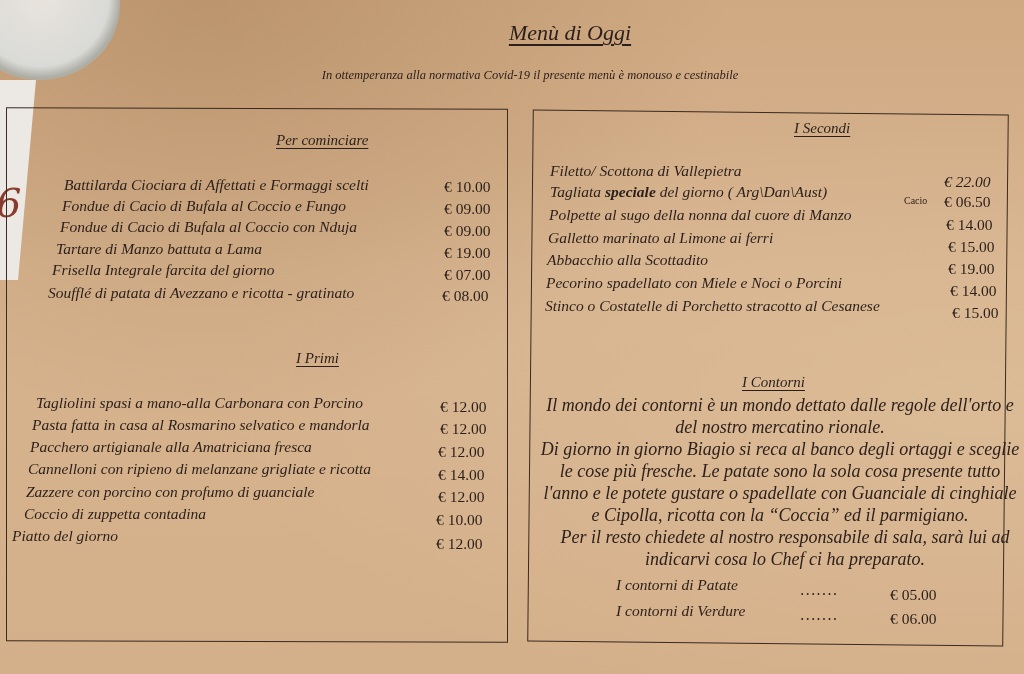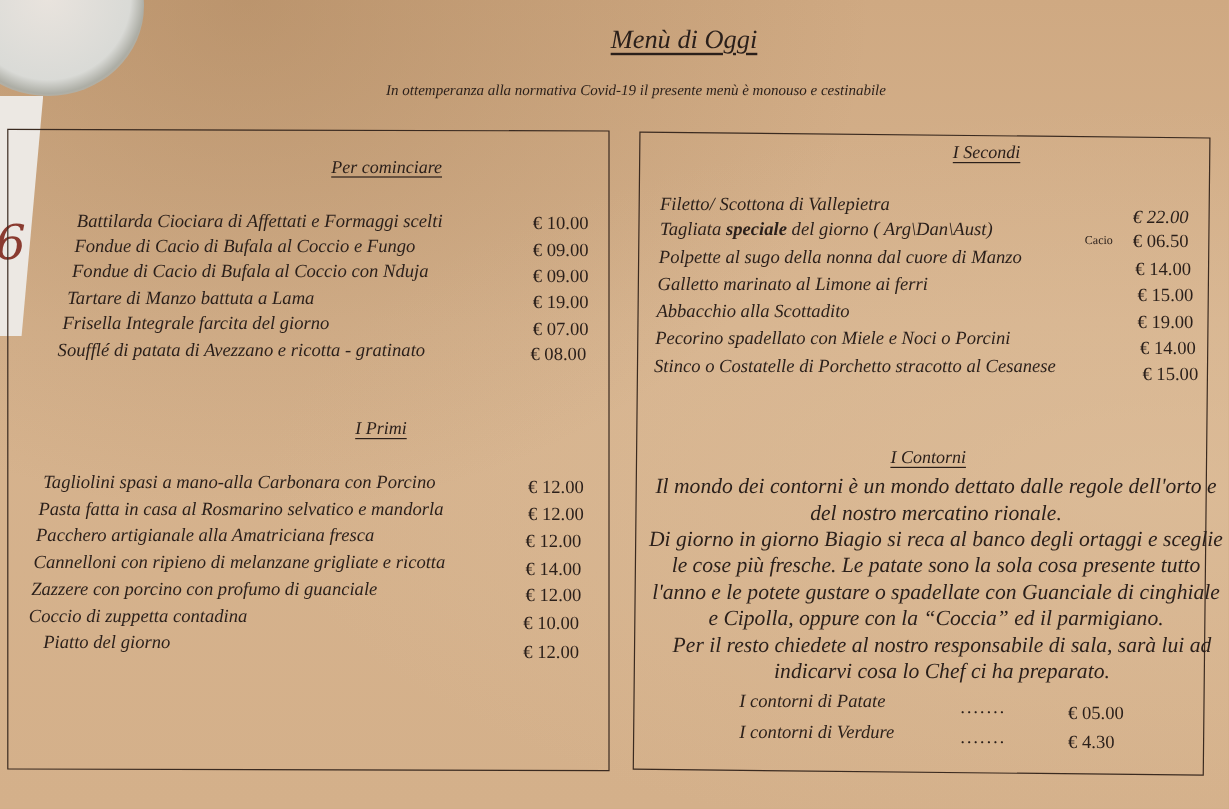--- a/index.html
+++ b/index.html
@@ -96,21 +96,21 @@
 <div class="item" style="left:32px;top:416px;">Pasta fatta in casa al Rosmarino selvatico e mandorla</div>
 <div class="price" style="left:440px;top:420px;">€ 12.00</div>
 <div class="item" style="left:30px;top:438px;">Pacchero artigianale alla Amatriciana fresca</div>
 <div class="price" style="left:438px;top:443px;">€ 12.00</div>
 <div class="item" style="left:28px;top:460px;">Cannelloni con ripieno di melanzane grigliate e ricotta</div>
 <div class="price" style="left:438px;top:466px;">€ 14.00</div>
 <div class="item" style="left:26px;top:483px;">Zazzere con porcino con profumo di guanciale</div>
 <div class="price" style="left:438px;top:488px;">€ 12.00</div>
 <div class="item" style="left:24px;top:505px;">Coccio di zuppetta contadina</div>
 <div class="price" style="left:436px;top:511px;">€ 10.00</div>
-<div class="item" style="left:36px;top:527px;">Piatto del giorno</div>
+<div class="item" style="left:12px;top:527px;">Piatto del giorno</div>
 <div class="price" style="left:436px;top:535px;">€ 12.00</div>
 
 <div class="sec-title" style="left:794px;top:120px;">I Secondi</div>
 <div class="item" style="left:550px;top:162px;">Filetto/ Scottona di Vallepietra</div>
 <div class="price" style="left:944px;top:173px;font-style:italic;">€ 22.00</div>
 <div class="item" style="left:550px;top:183px;"><span>Tagliata </span><b class="sp">speciale</b><span>  del giorno ( Arg\Dan\Aust)</span></div>
 <div class="etto" style="left:904px;top:195px;">Cacio</div>
 <div class="price" style="left:944px;top:193px;">€ 06.50</div>
 <div class="item" style="left:549px;top:206px;">Polpette al sugo della nonna dal cuore di Manzo</div>
 <div class="price" style="left:946px;top:216px;">€ 14.00</div>
@@ -118,20 +118,20 @@
 <div class="price" style="left:948px;top:238px;">€ 15.00</div>
 <div class="item" style="left:547px;top:251px;">Abbacchio alla Scottadito</div>
 <div class="price" style="left:948px;top:260px;">€ 19.00</div>
 <div class="item" style="left:546px;top:274px;">Pecorino spadellato con Miele e Noci o Porcini</div>
 <div class="price" style="left:950px;top:282px;">€ 14.00</div>
 <div class="item" style="left:545px;top:297px;">Stinco o Costatelle  di Porchetto stracotto al Cesanese</div>
 <div class="price" style="left:952px;top:304px;">€ 15.00</div>
 
 <div class="sec-title" style="left:742px;top:374px;">I Contorni</div>
 <div class="para" style="top:394px;">Il mondo dei contorni è un mondo dettato dalle regole  dell'orto e del nostro mercatino rionale.</div>
-<div class="para" style="top:438px;">Di giorno in giorno Biagio si reca al banco degli ortaggi e sceglie le cose più fresche. Le patate sono la sola cosa presente tutto l'anno e le potete gustare o spadellate con Guanciale di cinghiale e Cipolla, oppure con la “Coccia” ed il parmigiano.</div>
+<div class="para" style="top:438px;">Di giorno in giorno Biagio si reca al banco degli ortaggi e sceglie le cose più fresche. Le patate sono la sola cosa presente tutto l'anno e le potete gustare o spadellate con Guanciale di cinghiale e Cipolla, ricotta con la “Coccia” ed il parmigiano.</div>
 <div class="para" style="top:526px;left:560px;width:450px;">Per il resto chiedete al nostro responsabile di sala, sarà lui ad indicarvi cosa lo Chef ci ha preparato.</div>
 <div class="item" style="left:616px;top:576px;">I contorni di Patate</div>
 <div class="dots" style="left:800px;top:582px;">.......</div>
 <div class="price" style="left:890px;top:586px;">€ 05.00</div>
 <div class="item" style="left:616px;top:602px;">I contorni di Verdure</div>
 <div class="dots" style="left:800px;top:607px;">.......</div>
-<div class="price" style="left:890px;top:610px;">€ 4.30</div>
+<div class="price" style="left:890px;top:610px;">€ 06.00</div>
 
 </body></html>

